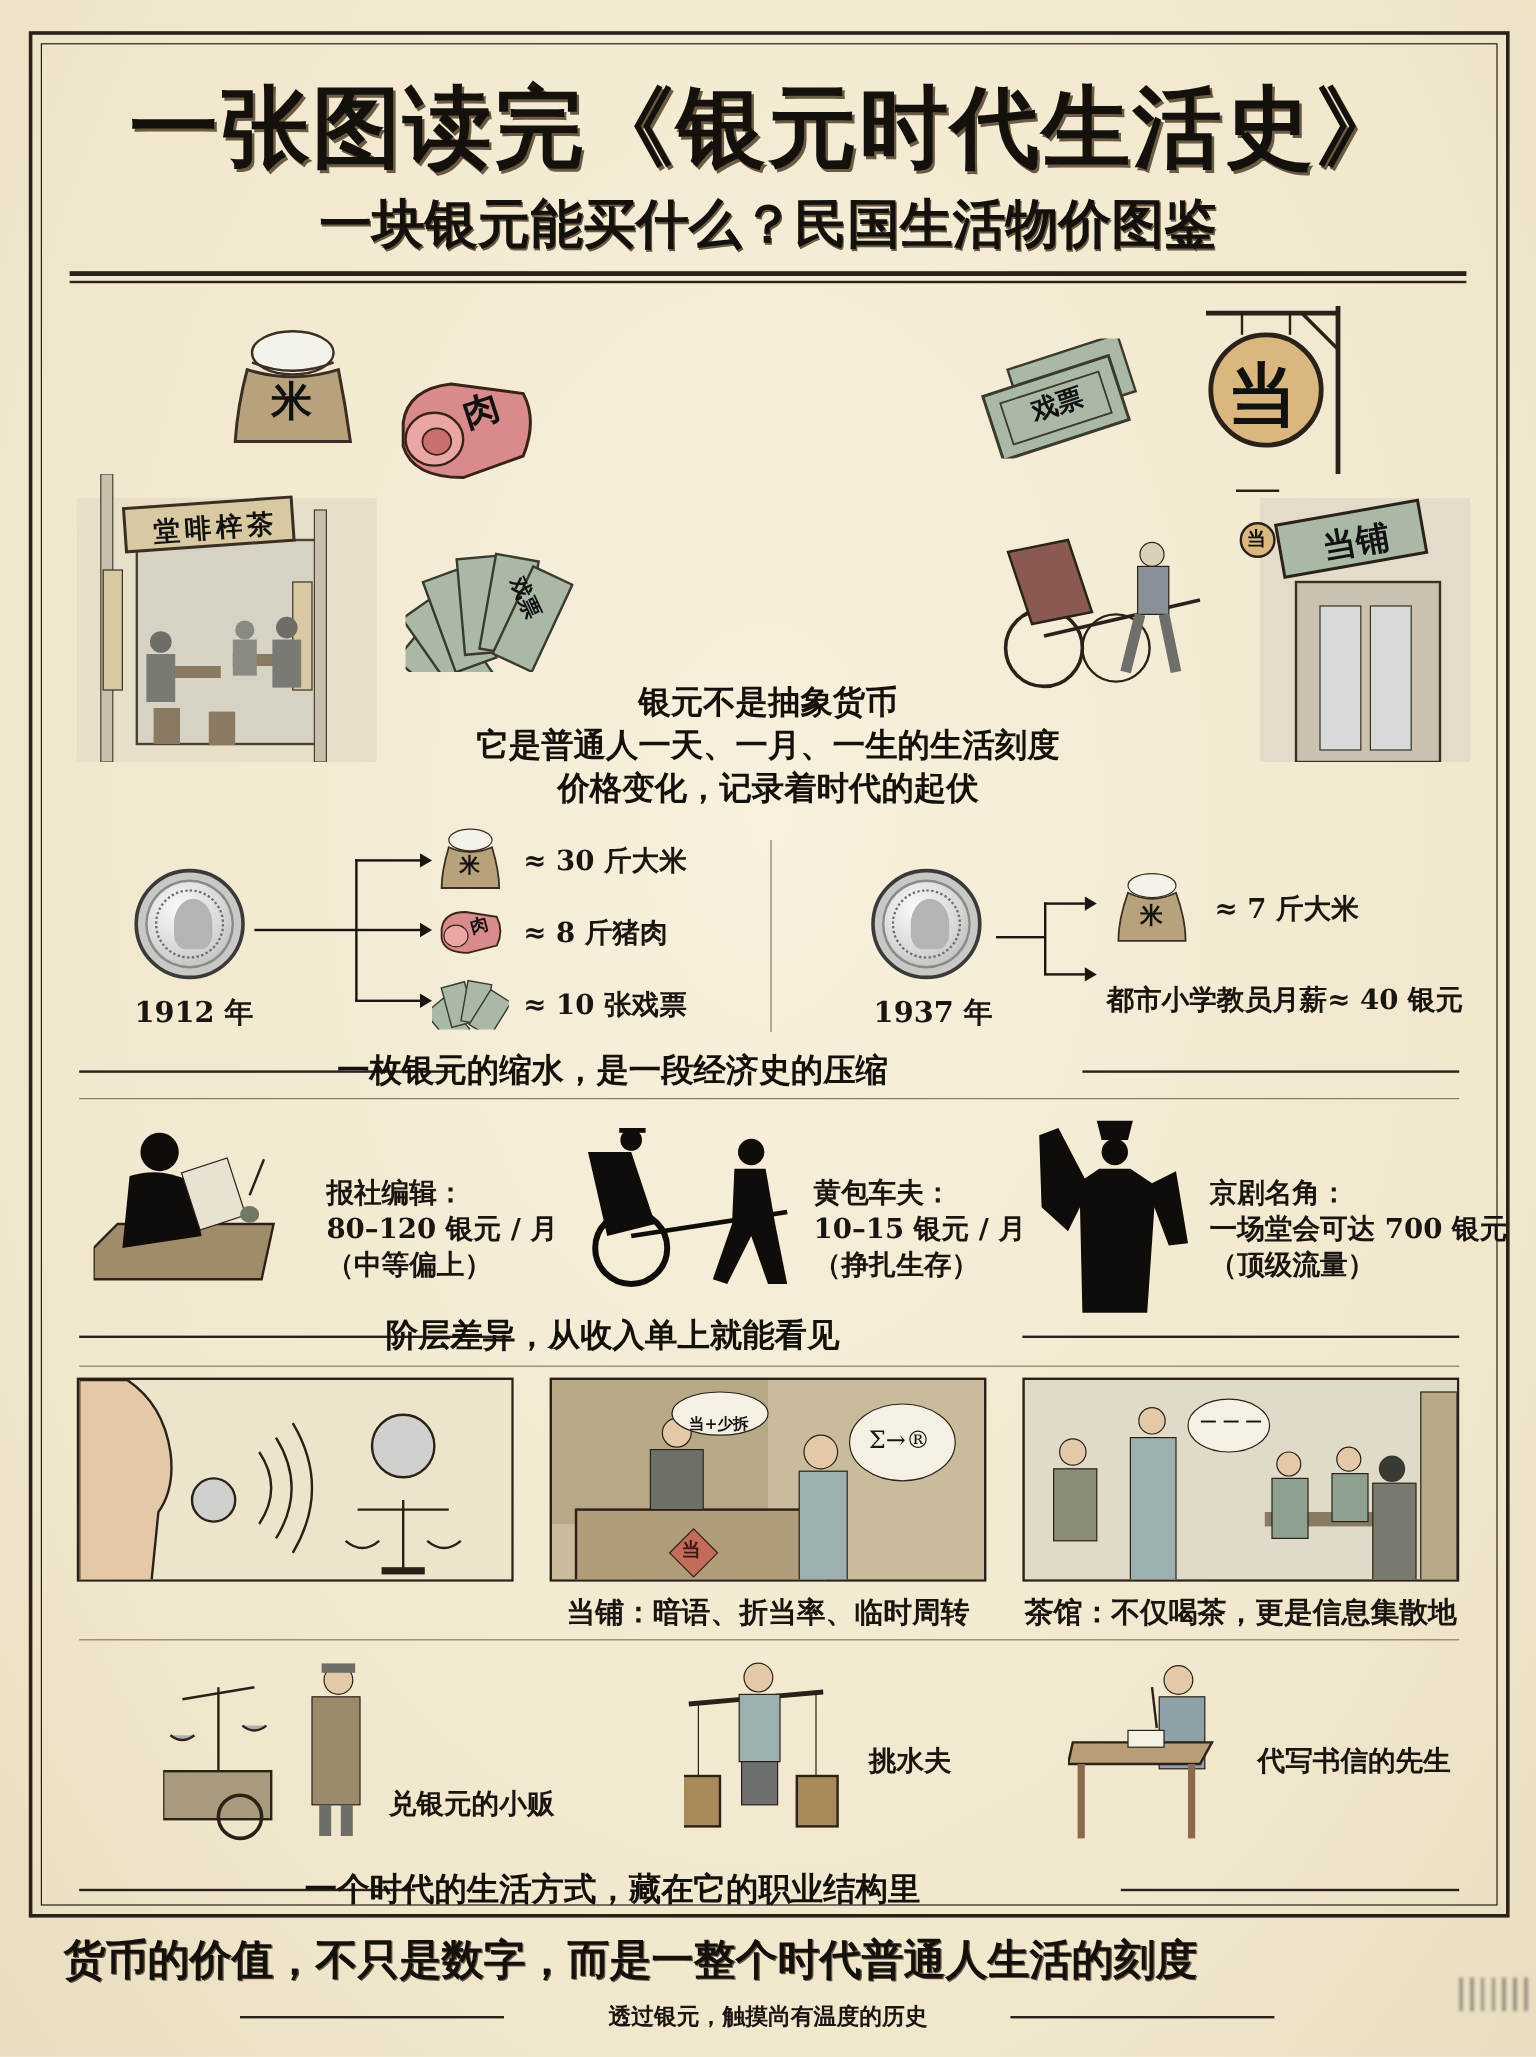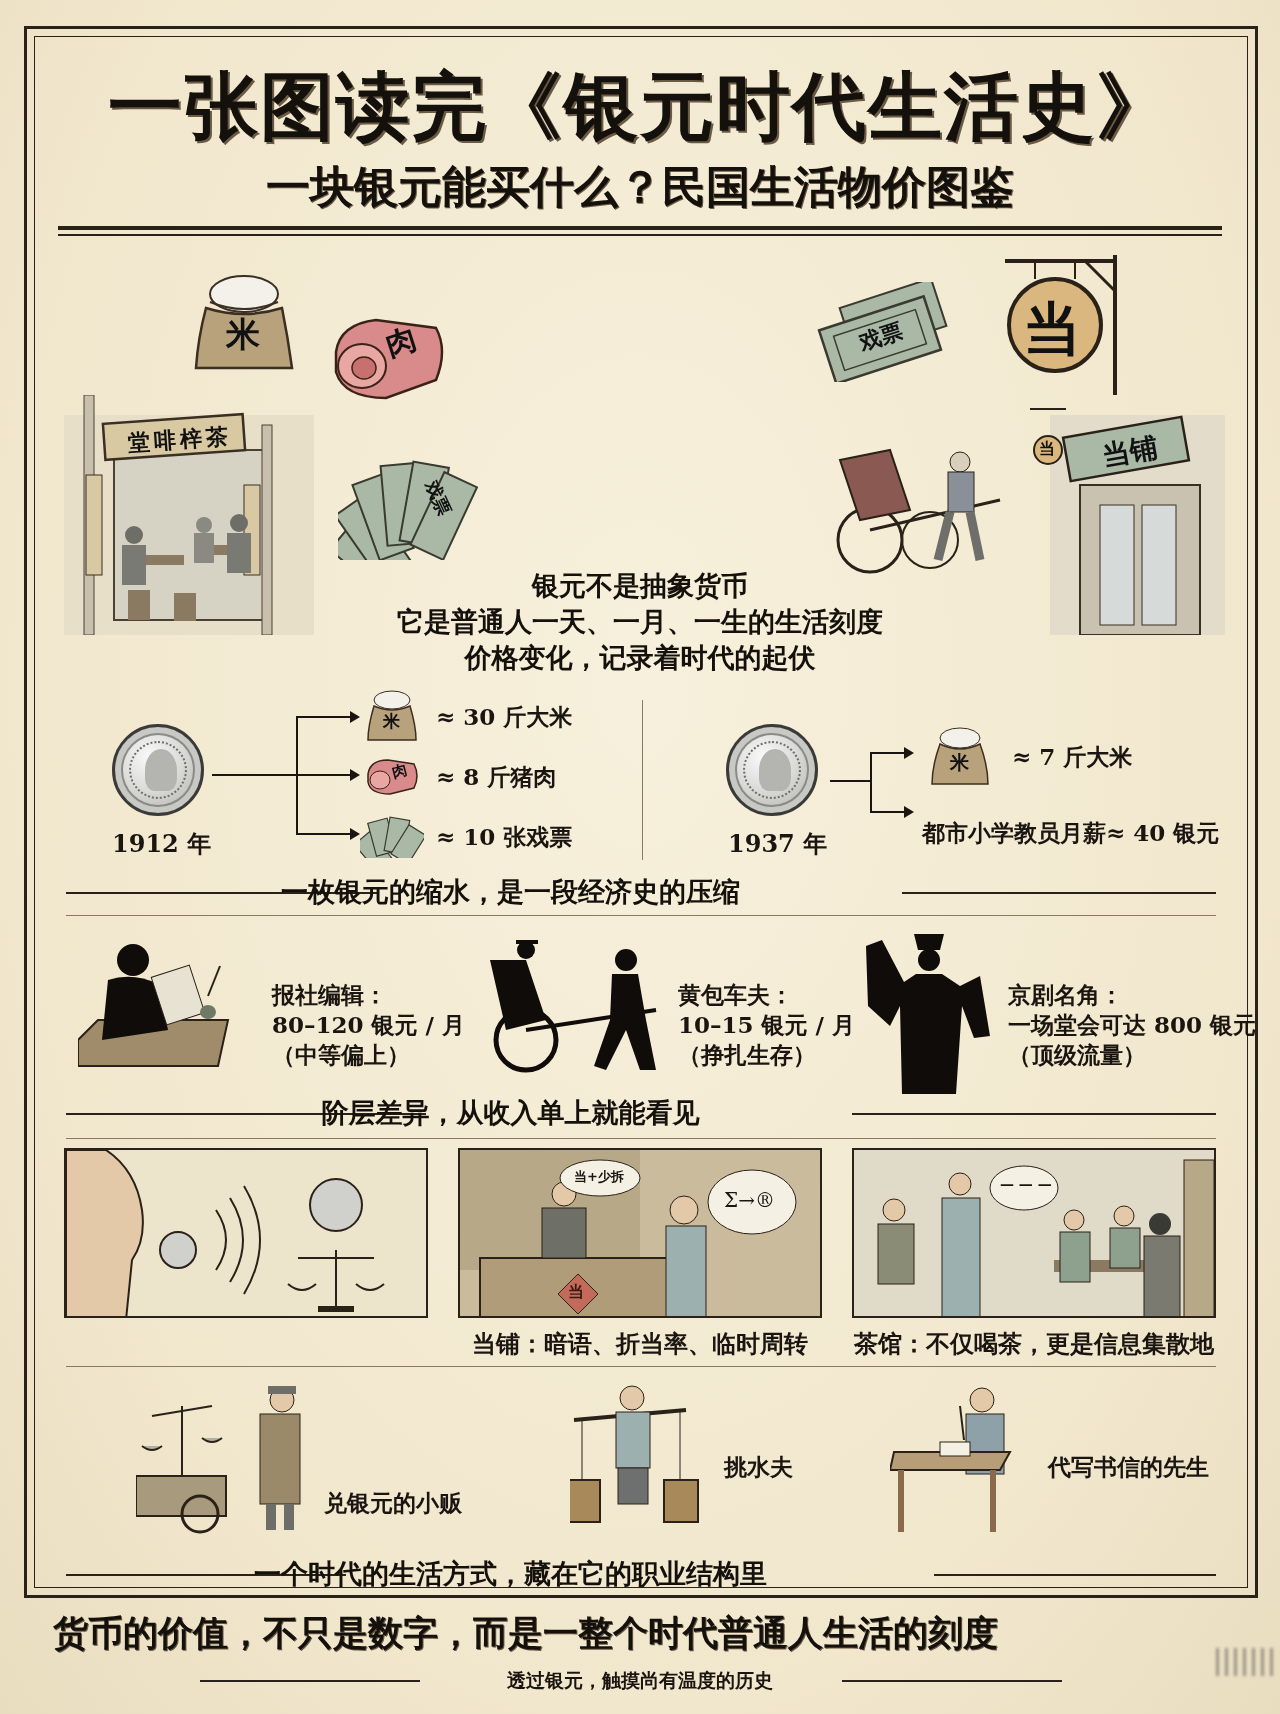--- a/index.html
+++ b/index.html
@@ -281,21 +281,21 @@
 
   <div class="ill" style="left:864px;top:926px;width:130px;height:170px;">
     <svg width="130" height="170" viewBox="0 0 130 170">
       <path d="M50 8 L80 8 L76 24 L54 24Z" fill="#0f0c09"></path>
       <circle cx="65" cy="34" r="11" fill="#0f0c09"></circle>
       <path d="M2 20 L18 14 L40 56 L52 48 L78 48 L96 60 L116 50 L126 110 L110 112 L98 80 L92 168 L38 168 L36 80 L26 100 L4 80Z" fill="#0f0c09"></path>
     </svg>
   </div>
   <div class="income-text" style="left:1008px;top:958px;">
     <div>京剧名角：</div>
-    <div>一场堂会可达 800 银元</div>
+    <div>一场堂会可达 700 银元</div>
     <div>（顶级流量）</div>
   </div>
 
   <div class="rule" style="left:66px;top:1113px;width:360px;"></div>
   <div class="sec-title" style="top:1095px;">阶层差异，从收入单上就能看见</div>
   <div class="rule" style="left:852px;top:1113px;width:364px;"></div>
   <div class="thin-rule" style="left:66px;top:1138px;width:1150px;"></div>
 
   <div class="panel" style="left:64px;top:1148px;width:364px;height:170px;">
     <svg width="364" height="170" viewBox="0 0 364 170">
@@ -317,21 +317,21 @@
       <rect x="0" y="0" width="180" height="120" fill="#b7a987"></rect>
       <rect x="20" y="108" width="210" height="62" fill="#b09c78" stroke="#2a2118" stroke-width="2"></rect>
       <circle cx="104" cy="44" r="12" fill="#e4c9a8" stroke="#2a2118"></circle>
       <rect x="82" y="58" width="44" height="50" fill="#6e7068" stroke="#2a2118"></rect>
       <circle cx="224" cy="60" r="14" fill="#e4c9a8" stroke="#2a2118"></circle>
       <rect x="206" y="76" width="40" height="94" fill="#9cb0b0" stroke="#2a2118"></rect>
       <polygon points="118,124 138,144 118,164 98,144" fill="#c46a5a" stroke="#2a2118"></polygon>
       <ellipse cx="140" cy="28" rx="40" ry="18" fill="#f4f0e4" stroke="#2a2118"></ellipse>
       <ellipse cx="292" cy="52" rx="44" ry="32" fill="#f4f0e4" stroke="#2a2118"></ellipse>
     </svg>
-    <div style="position:absolute;left:114px;top:18px;font-size:13px;font-weight:bold;">当+少拆</div>
+    <div style="position:absolute;left:114px;top:28px;font-size:13px;font-weight:bold;">当+少拆</div>
     <div style="position:absolute;left:264px;top:38px;font-size:20px;">Σ→®</div>
     <div style="position:absolute;left:108px;top:132px;font-size:16px;font-weight:bold;color:#3a1a10;">当</div>
   </div>
   <div class="panel-caption" style="left:458px;top:1328px;width:364px;">当铺：暗语、折当率、临时周转</div>
 
   <div class="panel" style="left:852px;top:1148px;width:364px;height:170px;">
     <svg width="364" height="170" viewBox="0 0 364 170">
       <rect x="0" y="0" width="364" height="170" fill="#e0dac8"></rect>
       <rect x="330" y="10" width="30" height="160" fill="#b7a987" stroke="#2a2118"></rect>
       <circle cx="40" cy="60" r="11" fill="#e4c9a8" stroke="#2a2118"></circle>

